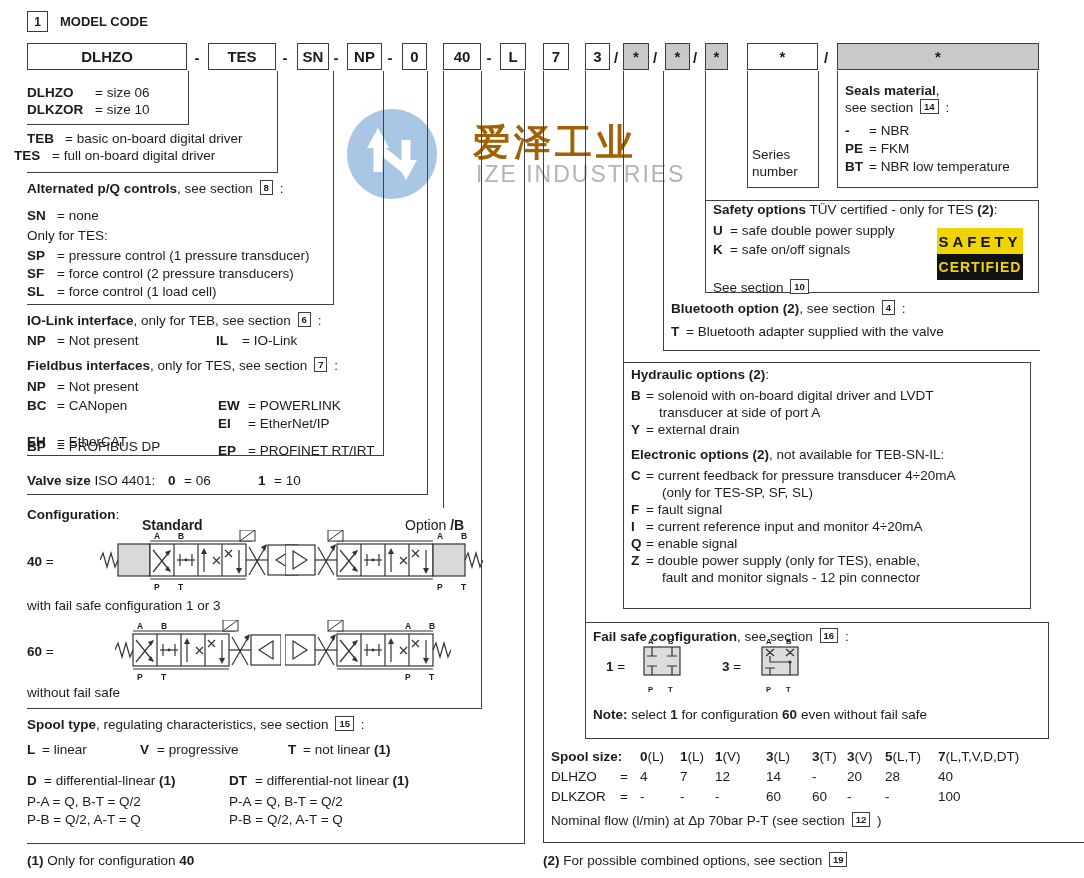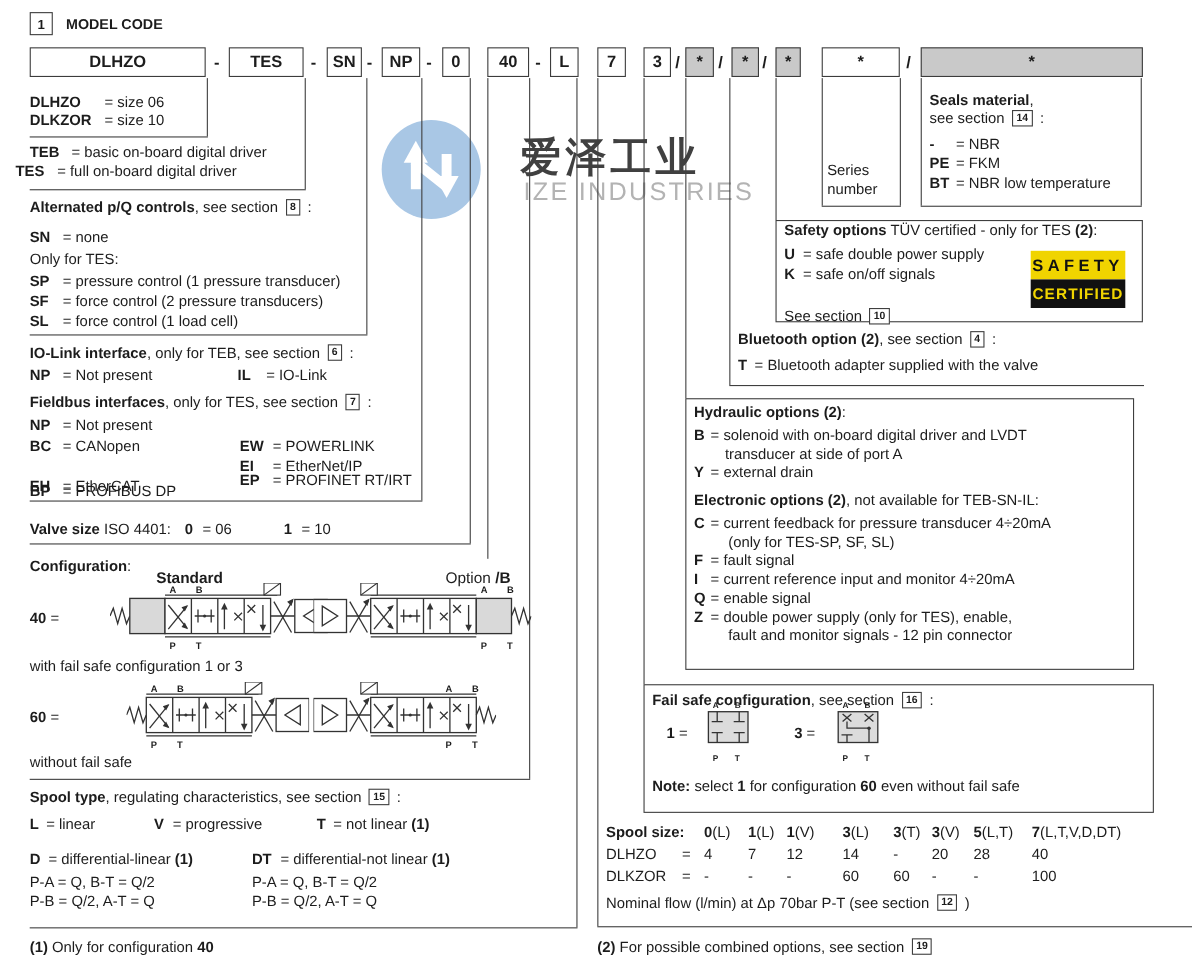--- a/index.html
+++ b/index.html
@@ -23,21 +23,21 @@
   .hdrbox{position:absolute;left:27px;top:11px;width:19px;height:19px;border:1.5px solid #3c3c3c;
        display:flex;align-items:center;justify-content:center;font-weight:700;font-size:12px}
   .badge-top{position:absolute;left:937px;top:228px;width:86px;height:26px;background:#f0d400;
        color:#111;font-weight:700;font-size:15px;letter-spacing:4px;display:flex;
        align-items:center;justify-content:center}
   .badge-bot{position:absolute;left:937px;top:254px;width:86px;height:26px;background:#111;
        color:#f0d400;font-weight:700;font-size:14px;letter-spacing:1px;display:flex;
        align-items:center;justify-content:center}
   .abs{position:absolute}
   svg text{font-family:"Liberation Sans",sans-serif}
-  .wm-cn{position:absolute;left:473px;top:118px;font-size:37px;font-weight:700;color:#404040;
+  .wm-cn{position:absolute;left:473px;top:118px;font-size:37px;font-weight:700;color:#a16207;
        letter-spacing:4px}
   .wm-en{position:absolute;left:476px;top:161px;font-size:23px;color:#b3b3b3;letter-spacing:2px}
   .ind28{padding-left:28px}.ind31{padding-left:31px}
 </style>
 </head>
 <body>
 
 <div>
   <svg class="abs" style="left:346px;top:108px" width="92" height="92" viewBox="0 0 92 92">
     <circle cx="46" cy="46" r="45" fill="#a9c7e5"></circle>
@@ -137,21 +137,21 @@
 
 <div class="t" style="left:27px;top:357px">
   <span class="b">Fieldbus interfaces</span><span>, only for TES, see section </span><span class="sec-badge">7</span><span> :</span>
 </div>
 <div class="t" style="left:27px;top:378px"><span class="cw w28">NP</span><span>= Not present</span></div>
 <div class="t" style="left:27px;top:397px"><span class="cw w28">BC</span><span>= CANopen</span></div>
 <div class="t" style="left:218px;top:397px"><span class="cw w28">EW</span><span>= POWERLINK</span></div>
 <div class="t" style="left:27px;top:438px"><span class="cw w28">BP</span><span>= PROFIBUS DP</span></div>
 <div class="t" style="left:218px;top:415px"><span class="cw w28">EI</span><span>= EtherNet/IP</span></div>
 <div class="t" style="left:27px;top:433px"><span class="cw w28">EH</span><span>= EtherCAT</span></div>
-<div class="t" style="left:218px;top:428px"><span class="cw w28">EP</span><span>= PROFINET RT/IRT</span></div>
+<div class="t" style="left:218px;top:442px"><span class="cw w28">EP</span><span>= PROFINET RT/IRT</span></div>
 
 <div class="t" style="left:27px;top:472px">
   <span class="b">Valve size</span><span> ISO 4401:</span>
 </div>
 <div class="t" style="left:168px;top:472px"><span class="cw" style="width:16px">0</span><span>= 06</span></div>
 <div class="t" style="left:258px;top:472px"><span class="cw" style="width:16px">1</span><span>= 10</span></div>
 
 <div class="t" style="left:27px;top:506px">
   <span class="b">Configuration</span><span>:</span>
 </div>

